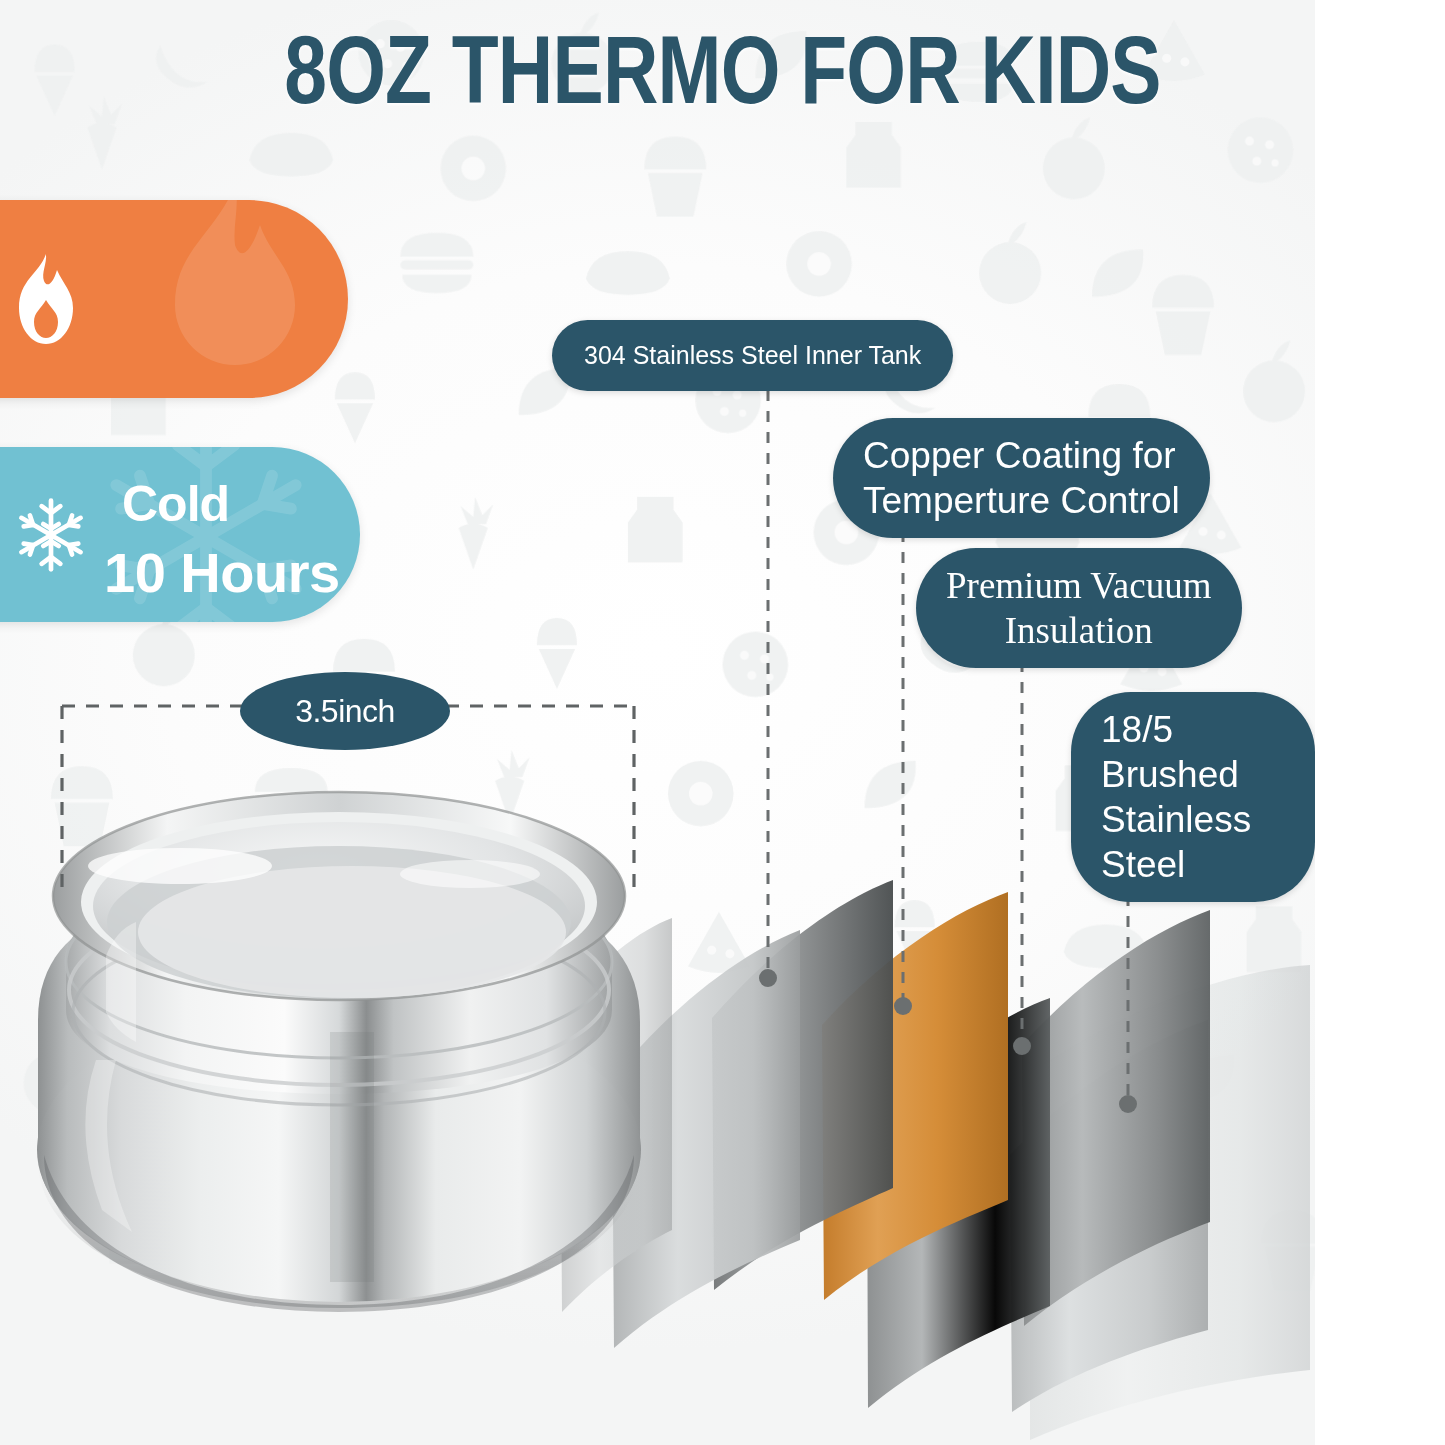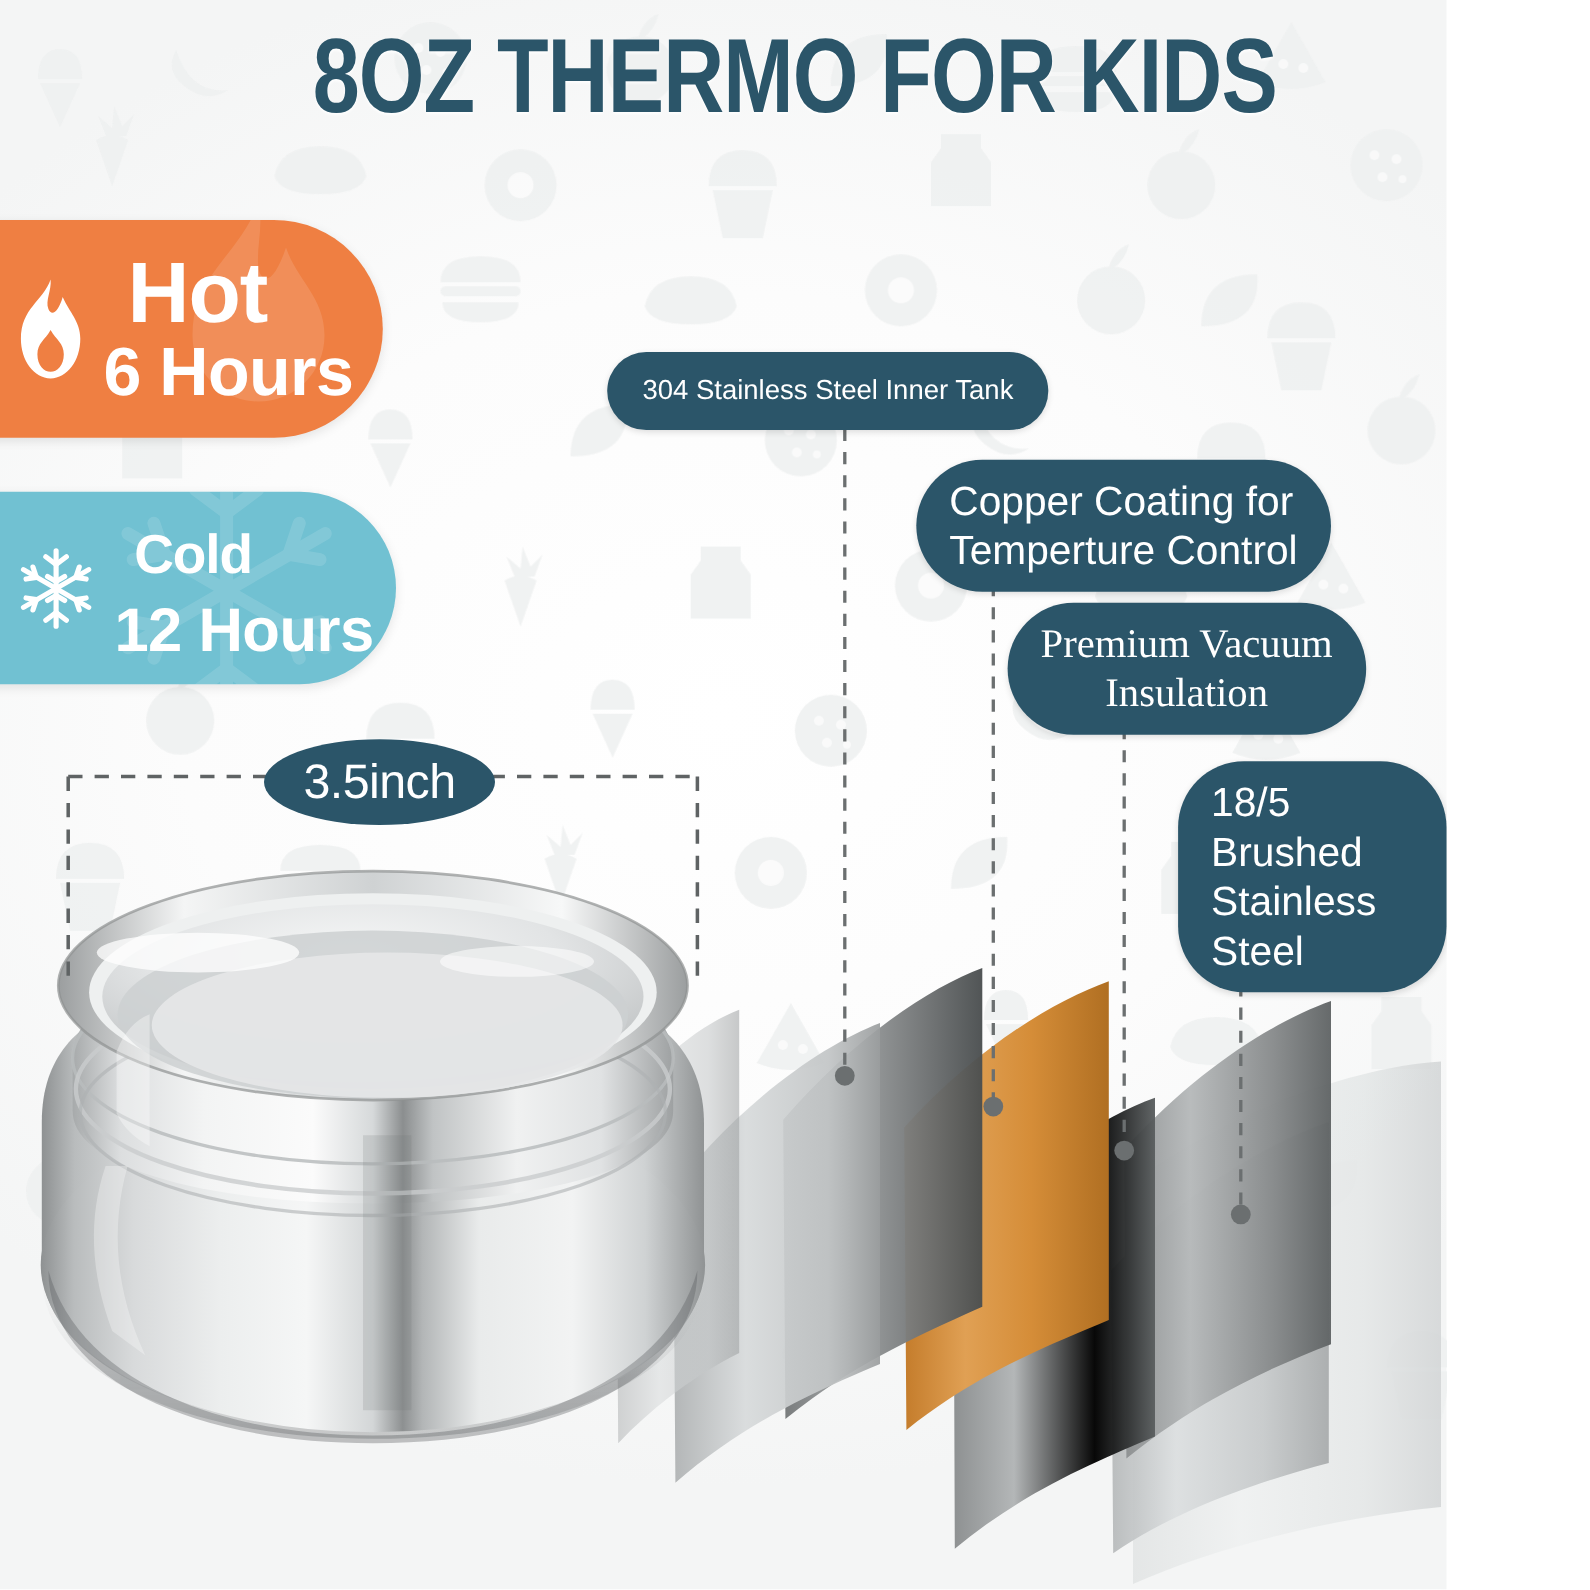--- a/index.html
+++ b/index.html
@@ -126,21 +126,21 @@
 
   
   #dim-bracket { position:absolute; left:0; top:0; width:1445px; height:1445px; pointer-events:none; z-index:4; }
   #dim-label {
     position:absolute;
     left:240px; top:672px;
     width:210px; height:78px;
     background:#2b5569;
     border-radius:50%;
     color:#fff;
-    font-size:44px;
+    font-size:32px;
     line-height:78px;
     text-align:center;
     letter-spacing:-.5px;
     z-index:7;
   }
 
   
   #leaders { position:absolute; left:0; top:0; width:1445px; height:1445px; pointer-events:none; z-index:5; }
 
   
@@ -293,24 +293,20 @@
     <svg class="badge-watermark" width="250" height="250" viewBox="0 0 100 100" style="position:absolute;left:150px;top:-30px;">
       <path d="M50 6 C42 26 26 32 26 54 a24 24 0 0 0 48 0 C74 40 64 34 60 22 C56 34 52 36 50 30 C49 22 52 14 50 6 Z" fill="#ffffff"></path>
     </svg>
     <span class="badge-icon">
       <svg width="66" height="94" viewBox="0 0 66 94" aria-hidden="true">
         <path d="M33 2 C26 22 6 28 6 56 C6 76 18 92 33 92 C48 92 60 76 60 56
                  C60 40 50 32 44 18 C40 32 34 36 31 29 C28 21 34 12 33 2 Z
                  M33 48 c5 9 12 12 12 22 c0 10 -6 16 -12 16 c-6 0 -12 -6 -12 -16
                  c0 -10 7 -13 12 -22 z" fill="#ffffff" fill-rule="evenodd"></path>
       </svg>
-    </span>
-    <span class="badge-text">
-      <div class="badge-line1">Hot</div>
-      <div class="badge-line2">6 Hours</div>
     </span>
   </div>
 
   <div class="temp-badge" id="badge-cold">
     <svg class="badge-watermark" width="236" height="236" viewBox="0 0 100 100" style="position:absolute;left:128px;top:-28px;">
       <g stroke="#ffffff" stroke-width="5" stroke-linecap="round">
         <line x1="50" y1="6" x2="50" y2="94"></line>
         <line x1="12" y1="28" x2="88" y2="72"></line>
         <line x1="12" y1="72" x2="88" y2="28"></line>
         <line x1="50" y1="20" x2="38" y2="11"></line>
@@ -347,21 +343,21 @@
             <line x1="73" y1="37" x2="77" y2="25"></line>
           <line x1="50" y1="42" x2="40" y2="36"></line>
             <line x1="50" y1="42" x2="60" y2="36"></line>
           <line x1="50" y1="58" x2="40" y2="64"></line>
             <line x1="50" y1="58" x2="60" y2="64"></line>
         </g>
       </svg>
     </span>
     <span class="badge-text">
       <div class="badge-line1">Cold</div>
-      <div class="badge-line2">12 Hours</div>
+      <div class="badge-line2">10 Hours</div>
     </span>
   </div>
 
   <svg id="product-art" viewBox="0 0 1445 1445">
     <defs>
 
       <linearGradient id="gBody" x1="0" y1="0" x2="1" y2="0">
         <stop offset="0.00" stop-color="#8e9192"></stop>
         <stop offset="0.05" stop-color="#b9bcbd"></stop>
         <stop offset="0.14" stop-color="#d8dadb"></stop>

